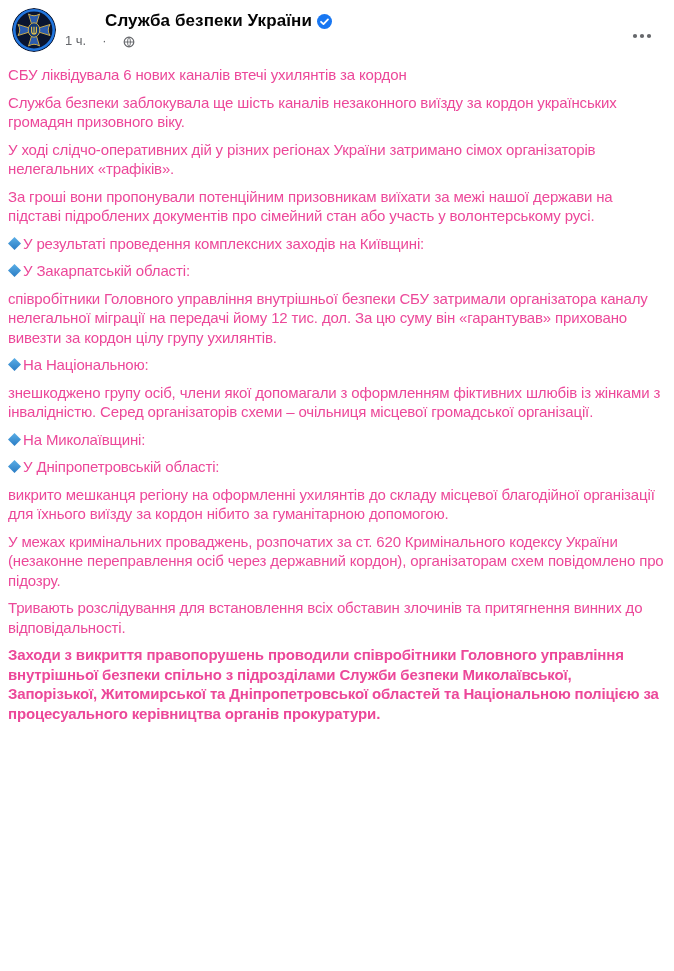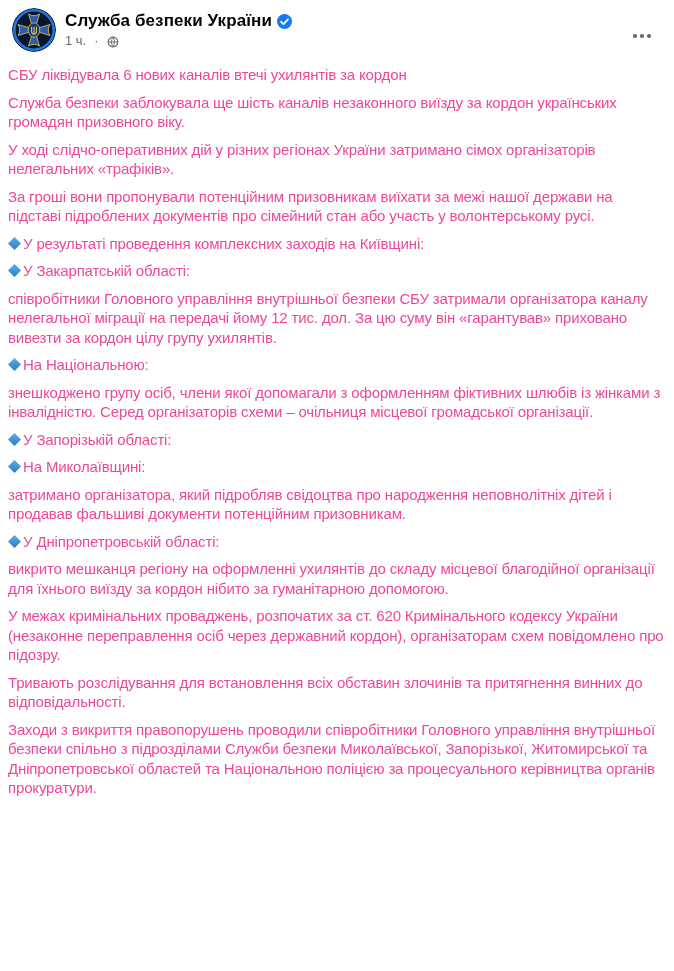--- a/index.html
+++ b/index.html
@@ -21,32 +21,32 @@
     gap:9px;
     padding:8px 16px 4px 12px;
   }
   .avatar-wrap {
     width:44px; height:44px; flex:0 0 auto;
     border-radius:50%;
     overflow:hidden;
     cursor:pointer;
   }
   .header-info { padding-top:2px; }
-  .name-row { display:flex; align-items:center; gap:5px; }
+  .name-row { display:flex; align-items:center; gap:5px;margin-left:40px; }
   .page-name {
     font-size:17px;
     font-weight:700;
     letter-spacing:.1px;
     color:#050505;
     cursor:pointer;
     line-height:21px;
   }
   .verified-badge { display:inline-flex; margin-top:1px; }
   .meta-row {
-    display:flex; align-items:center; gap:8px;
+    display:flex; align-items:center; gap:16px;
     margin-top:2px;
     font-size:13px;
     color:#65676b;
     line-height:16px;
   }
   .meta-sep { margin:0 0px; }
   .globe { display:inline-flex; margin-top:1px; }
   .more-btn {
     position:absolute;
     top:18px; right:16px;
@@ -58,21 +58,21 @@
 
   
   .post-body {
     margin:9px 10px 0 8px;
     font-size:15px;
     line-height:19.5px;
     letter-spacing:-0.15px;
     color:#ec4899;
   }
   .para { margin:0 0 8px 0; }
-  .para:last-child { margin-bottom:0; }
+  .para:last-child { margin-bottom:0;font-weight:bold; }
   .diamond-icon {
     display:inline-block;
     width:13px; height:13px;
     margin-right:2px;
     vertical-align:-1px;
   }
 </style>
 </head>
 <body>
 
@@ -166,31 +166,21 @@
           </svg></span><span>На Національною:</span></div>
       <div class="para"><span>знешкоджено групу осіб, члени якої допомагали з оформленням фіктивних шлюбів із жінками з інвалідністю. Серед організаторів схеми – очільниця місцевої громадської організації.</span></div>
       <div class="para"><span class="diamond-icon"><svg width="13" height="13" viewBox="0 0 14 14">
             <defs>
               <linearGradient id="diagrad" x1="0" y1="0" x2="0" y2="1">
                 <stop offset="0" stop-color="#5aaee6"></stop>
                 <stop offset="1" stop-color="#2a7cc4"></stop>
               </linearGradient>
             </defs>
             <path d="M7 0 L14 7 L7 14 L0 7 Z" fill="url(#diagrad)"></path>
-          </svg></span><span>У Запорізькій області:</span></div>
-      <div class="para"><span class="diamond-icon"><svg width="13" height="13" viewBox="0 0 14 14">
-            <defs>
-              <linearGradient id="diagrad" x1="0" y1="0" x2="0" y2="1">
-                <stop offset="0" stop-color="#5aaee6"></stop>
-                <stop offset="1" stop-color="#2a7cc4"></stop>
-              </linearGradient>
-            </defs>
-            <path d="M7 0 L14 7 L7 14 L0 7 Z" fill="url(#diagrad)"></path>
           </svg></span><span>На Миколаївщині:</span></div>
-      <div class="para"><span>затримано організатора, який підробляв свідоцтва про народження неповнолітніх дітей і продавав фальшиві документи потенційним призовникам.</span></div>
       <div class="para"><span class="diamond-icon"><svg width="13" height="13" viewBox="0 0 14 14">
             <defs>
               <linearGradient id="diagrad" x1="0" y1="0" x2="0" y2="1">
                 <stop offset="0" stop-color="#5aaee6"></stop>
                 <stop offset="1" stop-color="#2a7cc4"></stop>
               </linearGradient>
             </defs>
             <path d="M7 0 L14 7 L7 14 L0 7 Z" fill="url(#diagrad)"></path>
           </svg></span><span>У Дніпропетровській області:</span></div>
       <div class="para"><span>викрито мешканця регіону на оформленні ухилянтів до складу місцевої благодійної організації для їхнього виїзду за кордон нібито за гуманітарною допомогою.</span></div>

